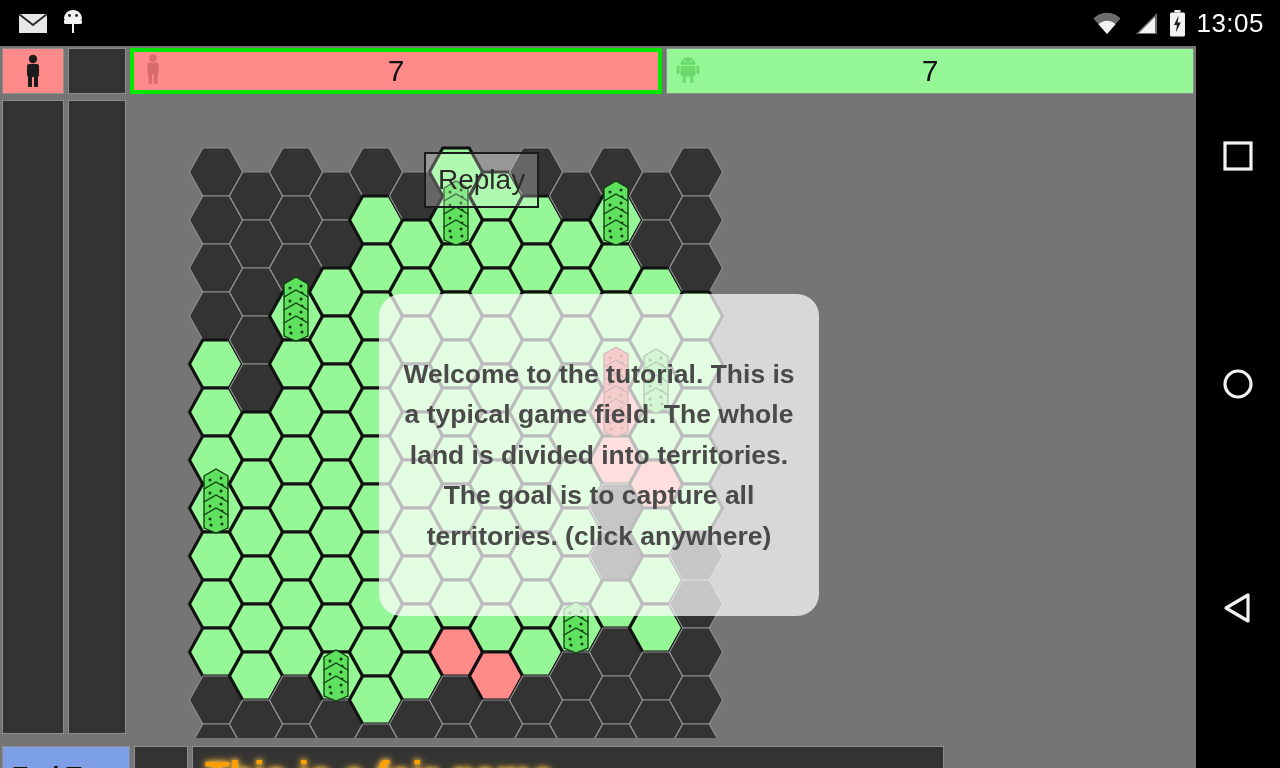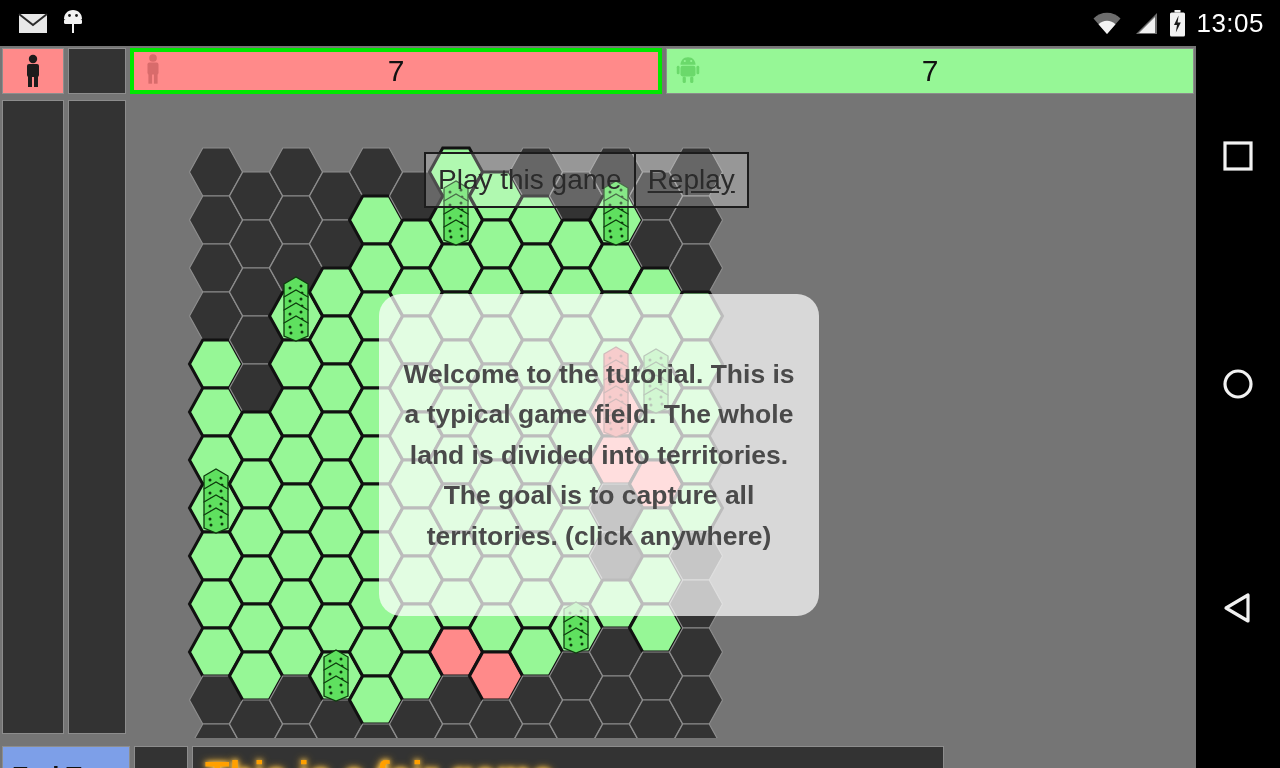--- a/index.html
+++ b/index.html
@@ -522,21 +522,20 @@
             <path d="M516,297 L528,290 L540,297 L540,310 L528,315 L516,310 Z" fill="#5fe05f" stroke="#0d3a0d" stroke-width="1.3"></path>
             <circle cx="522" cy="301" r="1.5" fill="#0d3a0d"></circle>
             <circle cx="533" cy="299" r="1.5" fill="#0d3a0d"></circle>
             <circle cx="523" cy="307" r="1.5" fill="#0d3a0d"></circle>
             <circle cx="534" cy="306" r="1.5" fill="#0d3a0d"></circle>
           </g>
         </svg>
     </div>
 
     <div class="btnrow">
-      <div class="b">Play this game</div>
       <div class="b">Replay</div>
     </div>
 
     <div class="dialog">
       <p>Welcome to the tutorial. This is a typical game field. The whole land is divided into territories. The goal is to capture all territories. (click anywhere)</p>
     </div>
 
     <div class="toolbar">
       <div class="endturn">End Turn</div>
       <div class="fbox">F</div>

